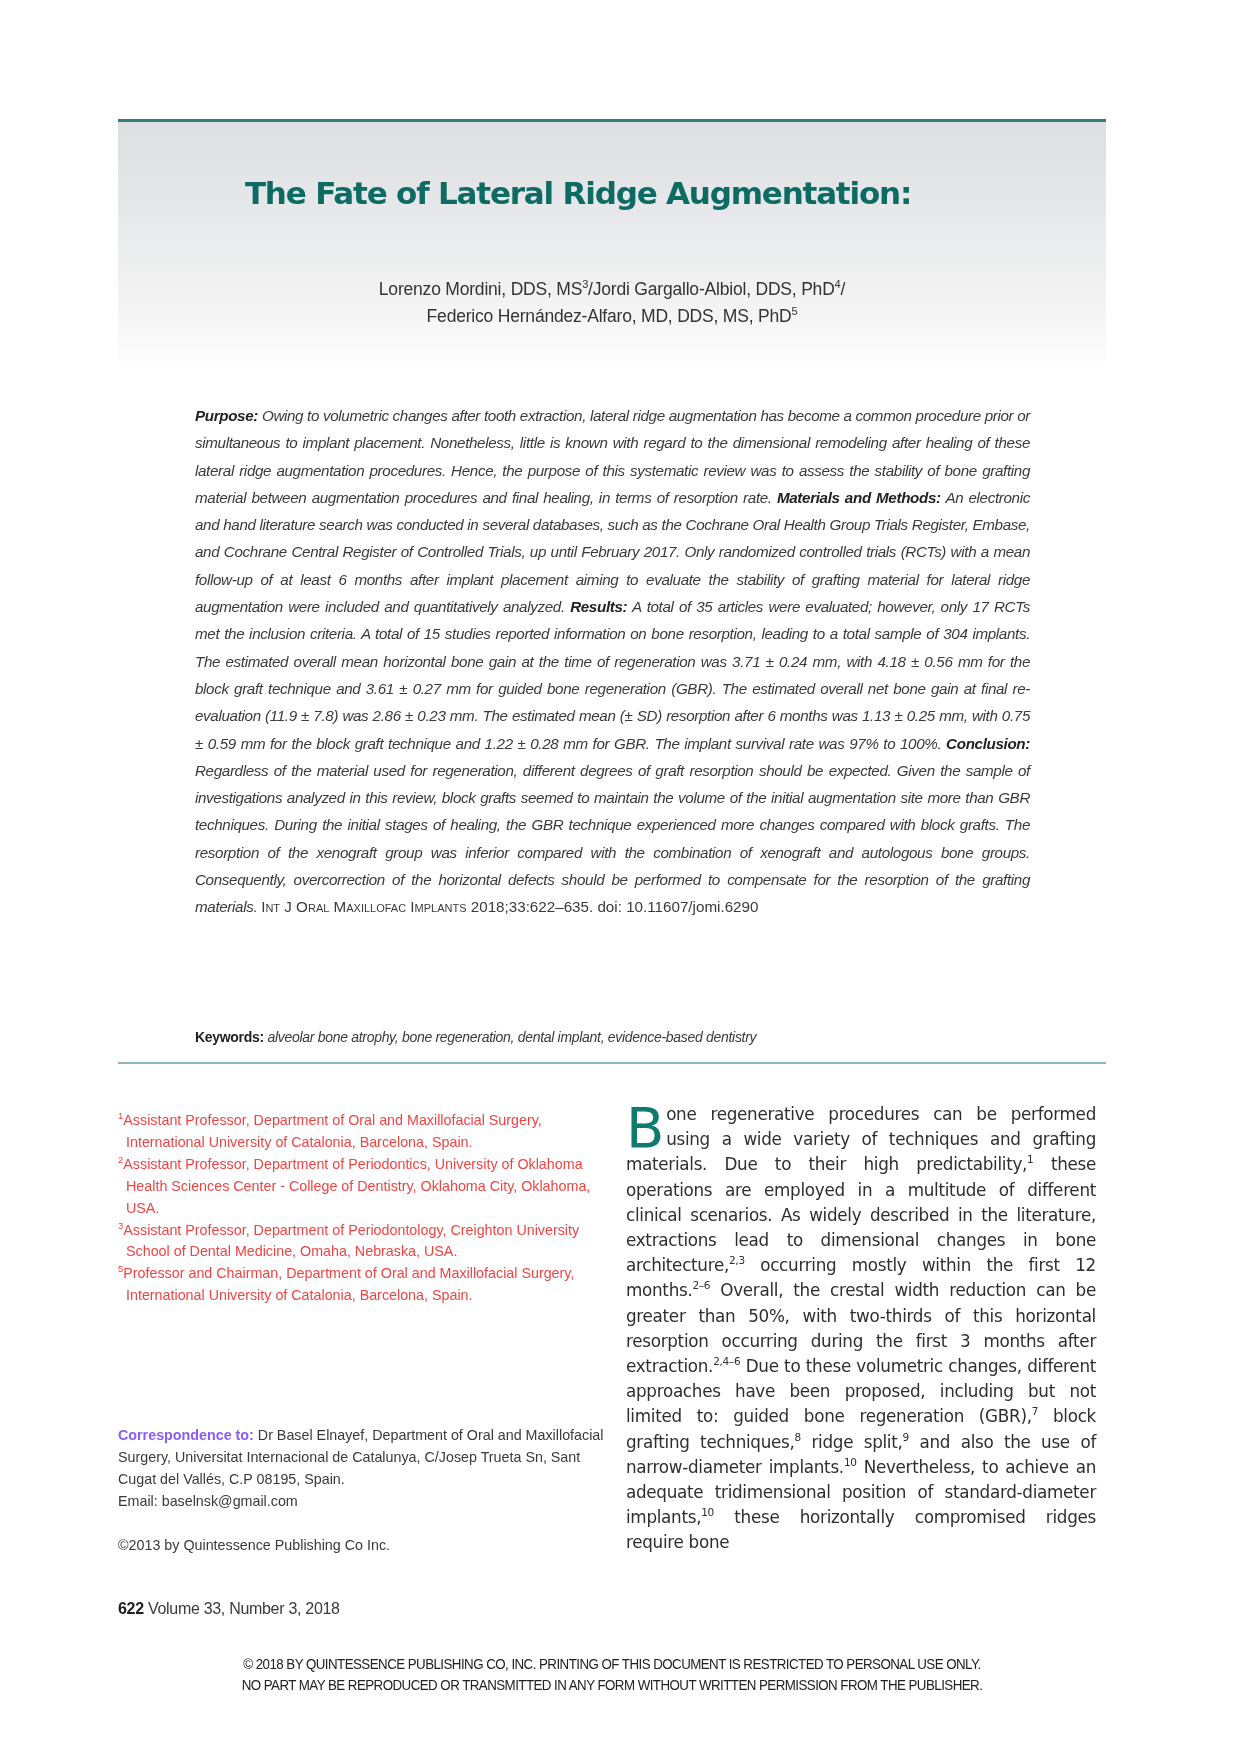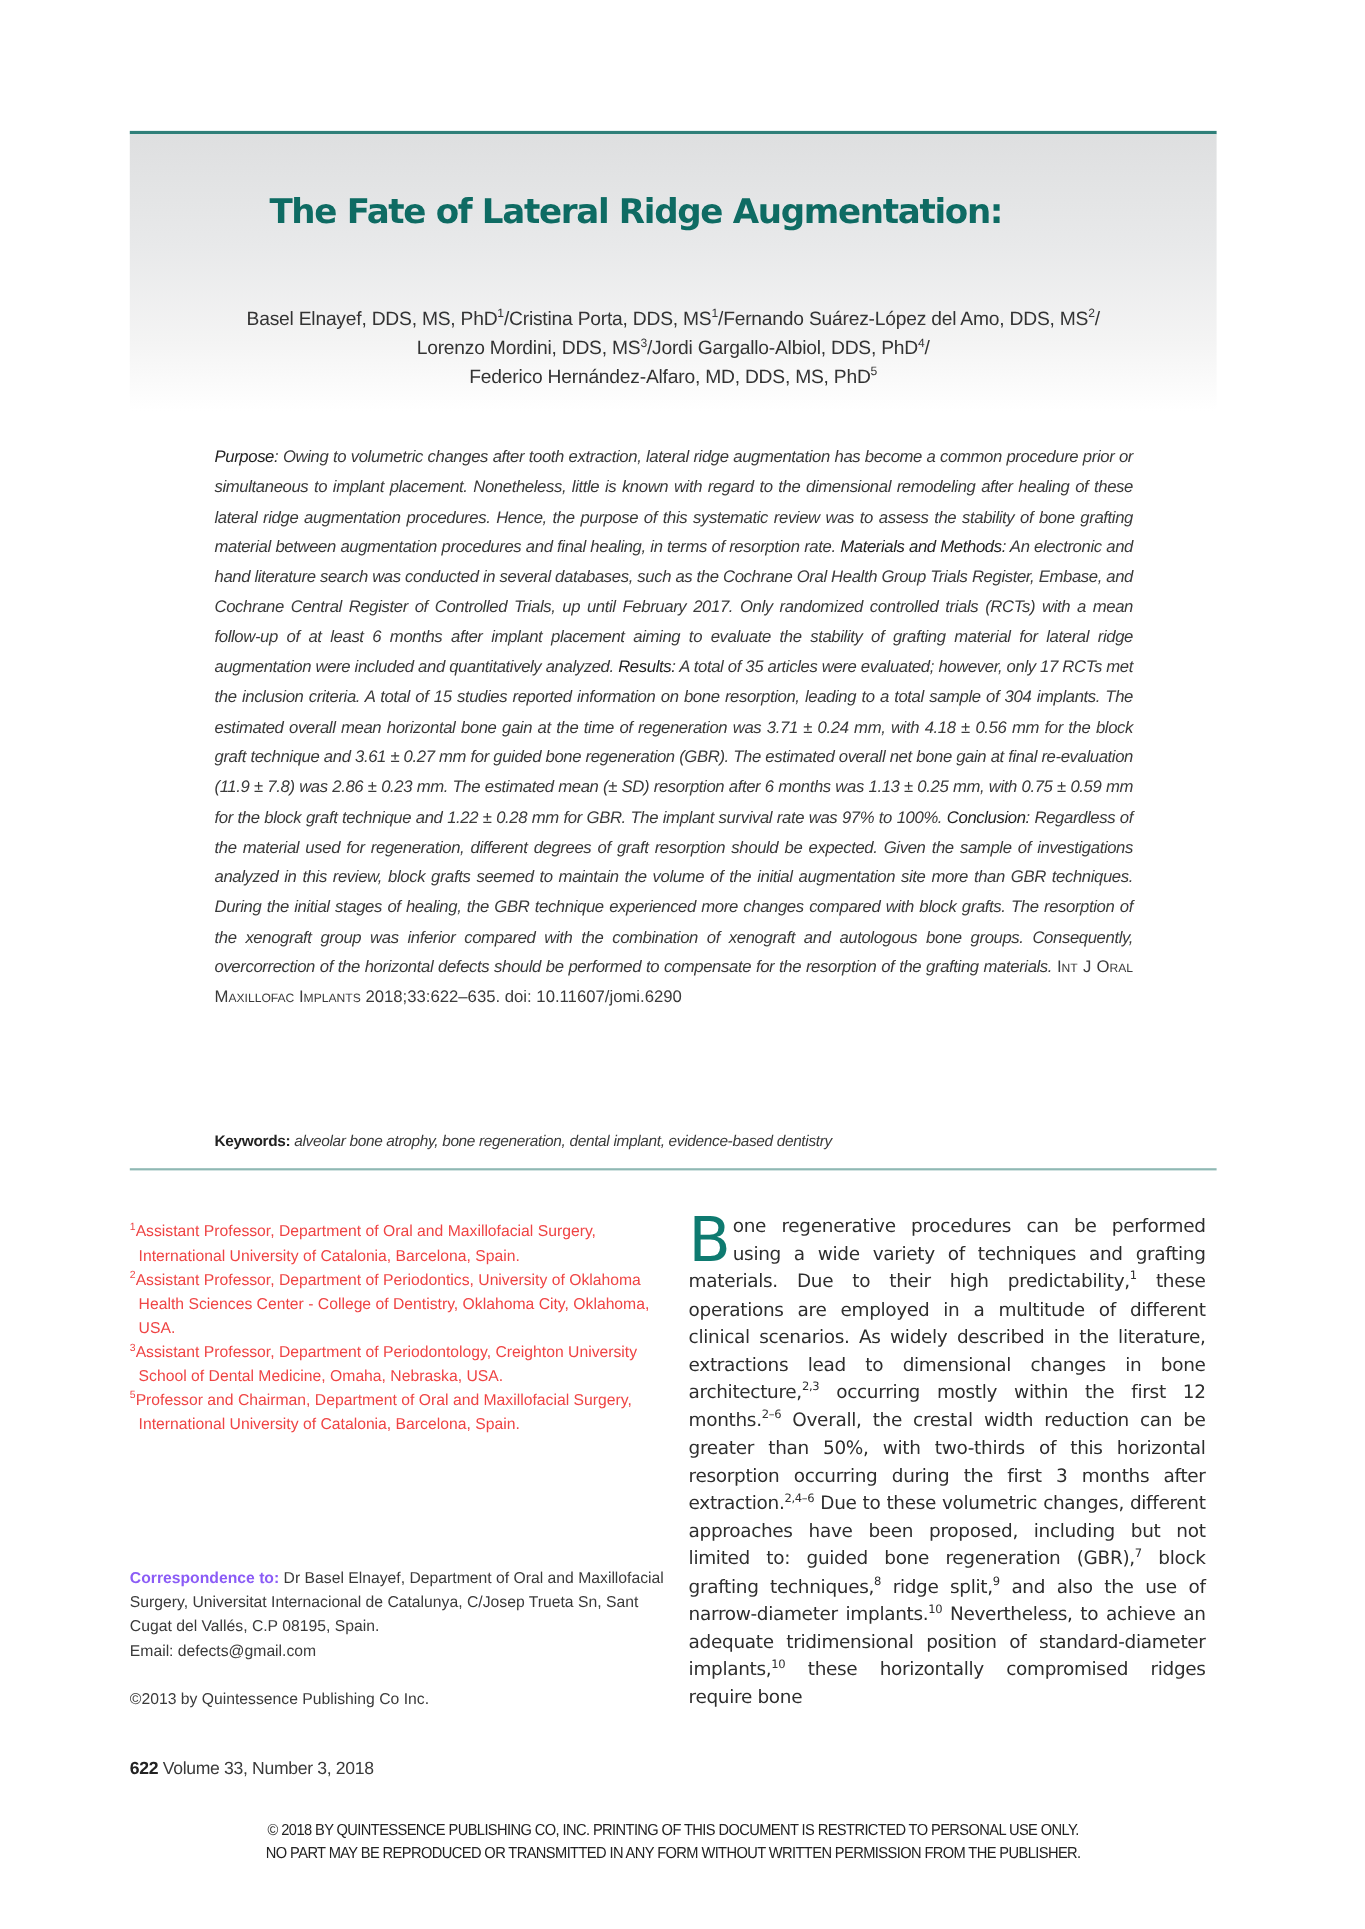--- a/index.html
+++ b/index.html
@@ -26,21 +26,21 @@
     letter-spacing: -0.2px;
   }
   .authors sup { font-size: 11px; vertical-align: 7px; line-height: 0; }
 
   
   .abstract {
     position: absolute; left: 195px; top: 402px; width: 835px;
     font-family: "Liberation Sans", sans-serif; font-size: 15.2px; line-height: 27.3px;
     color: #3a3a3a; text-align: justify; font-style: italic; letter-spacing: -0.35px;
   }
-  .abstract b { font-style: italic; font-weight: normal; color: #222; }
+  .abstract b { font-style: italic; font-weight: bold; color: #222; }
   .abstract .journal { font-style: normal; font-variant: small-caps; letter-spacing: 0; }
   .abstract .cite { font-style: normal; letter-spacing: 0; }
 
   .keywords {
     position: absolute; left: 195px; top: 1026px; width: 835px;
     font-size: 14px; line-height: 22px; color: #3a3a3a; letter-spacing: -0.3px;
   }
   .keywords b { font-weight: bold; color: #222; }
   .keywords i { font-style: italic; }
 
@@ -96,23 +96,20 @@
 
   <div class="header-rule"></div>
   <div class="header-bg"></div>
 
   <h1 class="title">
     <div>The Fate of Lateral Ridge Augmentation:</div>
   </h1>
 
   <div class="authors">
     <div>
-      <span>Basel Elnayef, DDS, MS, PhD</span><sup>1</sup><span>/</span><span>Cristina Porta, DDS, MS</span><sup>1</sup><span>/</span><span>Fernando Suárez-López del Amo, DDS, MS</span><sup>2</sup><span>/</span>
-    </div>
-    <div>
       <span>Lorenzo Mordini, DDS, MS</span><sup>3</sup><span>/</span><span>Jordi Gargallo-Albiol, DDS, PhD</span><sup>4</sup><span>/</span>
     </div>
     <div>
       <span>Federico Hernández-Alfaro, MD, DDS, MS, PhD</span><sup>5</sup>
     </div>
   </div>
 
   <div class="abstract"><b>Purpose:</b><span> Owing to volumetric changes after tooth extraction, lateral ridge augmentation has become a common procedure prior or simultaneous to implant placement. Nonetheless, little is known with regard to the dimensional remodeling after healing of these lateral ridge augmentation procedures. Hence, the purpose of this systematic review was to assess the stability of bone grafting material between augmentation procedures and final healing, in terms of resorption rate. </span><b>Materials and Methods:</b><span> An electronic and hand literature search was conducted in several databases, such as the Cochrane Oral Health Group Trials Register, Embase, and Cochrane Central Register of Controlled Trials, up until February 2017. Only randomized controlled trials (RCTs) with a mean follow-up of at least 6 months after implant placement aiming to evaluate the stability of grafting material for lateral ridge augmentation were included and quantitatively analyzed. </span><b>Results:</b><span> A total of 35 articles were evaluated; however, only 17 RCTs met the inclusion criteria.  A total of 15 studies reported information on bone resorption, leading to a total sample of 304 implants. The estimated overall mean horizontal bone gain at the time of regeneration was 3.71 ± 0.24 mm, with 4.18 ± 0.56 mm for the block graft technique and 3.61 ± 0.27 mm for guided bone regeneration (GBR). The estimated overall net bone gain at final re-evaluation (11.9 ± 7.8) was 2.86 ± 0.23 mm. The estimated mean (± SD) resorption after 6 months was 1.13 ± 0.25 mm, with 0.75 ± 0.59 mm for the block graft technique and 1.22 ± 0.28 mm for GBR. The implant survival rate was 97% to 100%. </span><b>Conclusion:</b><span> Regardless of the material used for regeneration, different degrees of graft resorption should be expected. Given the sample of investigations analyzed in this review, block grafts seemed to maintain the volume of the initial augmentation site more than GBR techniques. During the initial stages of healing, the GBR technique experienced more changes compared with block grafts. The resorption of the xenograft group was inferior compared with the combination of xenograft and autologous bone groups. Consequently, overcorrection of the horizontal defects should be performed to compensate for the resorption of the grafting materials. </span><span class="journal">Int J Oral Maxillofac Implants</span><span class="cite"> 2018;33:622–635. doi: 10.11607/jomi.6290</span></div>
 
   <div class="keywords"><b>Keywords:</b><i> alveolar bone atrophy, bone regeneration, dental implant, evidence-based dentistry</i></div>
@@ -121,21 +118,21 @@
 
   <div class="affils">
     <div class="affil"><sup>1</sup><span>Assistant Professor, Department of Oral and Maxillofacial Surgery, International University of Catalonia, Barcelona, Spain.</span></div>
     <div class="affil"><sup>2</sup><span>Assistant Professor, Department of Periodontics, University of Oklahoma Health Sciences Center - College of Dentistry, Oklahoma City, Oklahoma, USA.</span></div>
     <div class="affil"><sup>3</sup><span>Assistant Professor, Department of Periodontology, Creighton University School of Dental Medicine, Omaha, Nebraska, USA.</span></div>
     <div class="affil"><sup>5</sup><span>Professor and Chairman, Department of Oral and Maxillofacial Surgery, International University of Catalonia, Barcelona, Spain.</span></div>
   </div>
 
   <div class="correspondence">
     <div><b>Correspondence to:</b><span> Dr Basel Elnayef, Department of Oral and Maxillofacial Surgery, Universitat Internacional de Catalunya, C/Josep Trueta Sn, Sant Cugat del Vallés, C.P 08195, Spain.</span></div>
-    <div>Email: defects@gmail.com</div>
+    <div>Email: baselnsk@gmail.com</div>
   </div>
 
   <div class="copyright-small">©2013 by Quintessence Publishing Co Inc.</div>
 
   <div class="body-col">
     <span class="dropcap">B</span><span>one regenerative procedures can be performed using a wide variety of techniques and grafting materials. Due to their high predictability,</span><sup>1</sup><span> these operations are employed in a multitude of differ­ent clinical scenarios. As widely described in the lit­erature, extractions lead to dimensional changes in bone architecture,</span><sup>2,3</sup><span> occurring mostly within the first 12 months.</span><sup>2–6</sup><span> Overall, the crestal width reduc­tion can be greater than 50%, with two-thirds of this horizontal resorption occurring during the first 3 months after extraction.</span><sup>2,4–6</sup><span> Due to these volumet­ric changes, different approaches have been pro­posed, including but not limited to: guided bone regeneration (GBR),</span><sup>7</sup><span> block grafting techniques,</span><sup>8</sup><span> ridge split,</span><sup>9</sup><span> and also the use of narrow-diameter im­plants.</span><sup>10</sup><span> Nevertheless, to achieve an adequate tridi­mensional position of standard-diameter implants,</span><sup>10</sup><span> these horizontally compromised ridges require bone</span>
   </div>
 
   <div class="folio"><b>622</b><span> Volume 33, Number 3, 2018</span></div>
 

